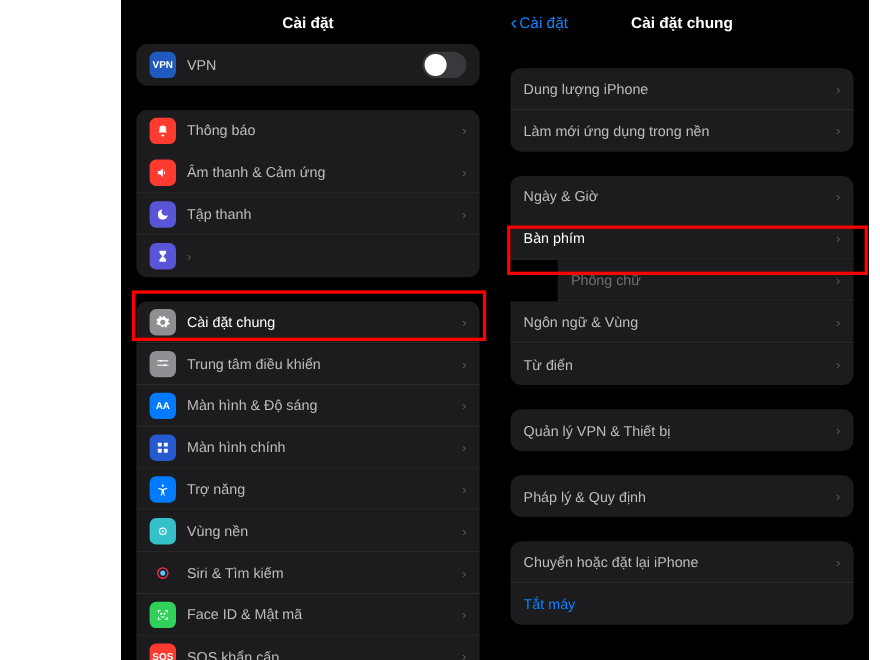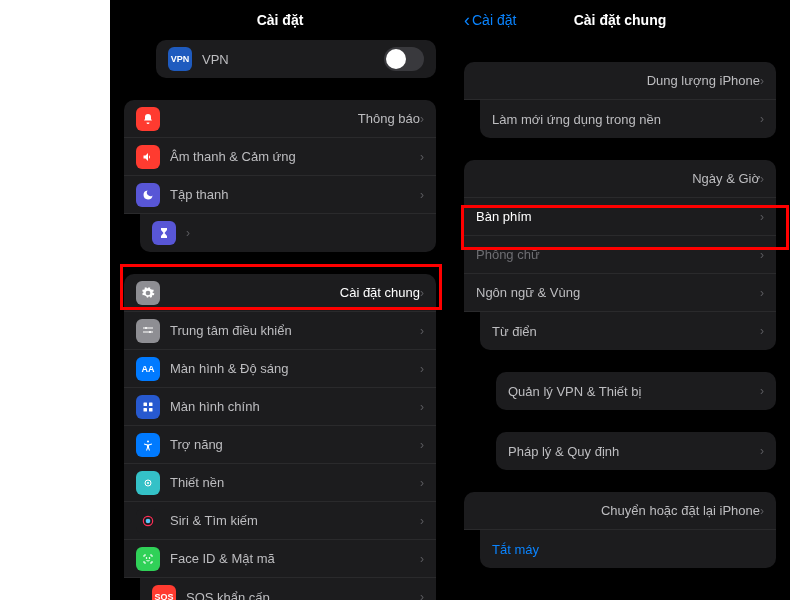--- a/index.html
+++ b/index.html
@@ -11,25 +11,25 @@
     .phone.right { width: 340px; }
     .nav { height: 40px; display: flex; align-items: center; justify-content: center; position: relative; font-size: 14px; color: #fff; font-weight: 600; }
     .nav .back { position: absolute; left: 14px; display: flex; align-items: center; color: #0a84ff; font-weight: 400; font-size: 14px; }
     .back-chev { font-size: 18px; margin-right: 2px; }
     .content { padding: 0 14px; }
     .row {
       display: flex; align-items: center; height: 38px; padding: 0 12px;
       background: #1c1c1e; border-bottom: 1px solid #2a2a2c;
       color: #bdbdc0; font-size: 13px;
     }
-    .row.first { border-top-left-radius: 10px; border-top-right-radius: 10px; text-align: right; }
-    .row.last { border-bottom-left-radius: 10px; border-bottom-right-radius: 10px; border-bottom: none; margin-left: 16px; }
-    .row.single { border-radius: 10px; border-bottom: none; margin-left: 32px; }
+    .row.first { border-top-left-radius: 10px; border-top-right-radius: 10px; }
+    .row.last { border-bottom-left-radius: 10px; border-bottom-right-radius: 10px; border-bottom: none; }
+    .row.single { border-radius: 10px; border-bottom: none; }
     .row.sel { color: #fff; }
-    .row.dim { color: #6e6e72; }
+    .row.dim { color: #6e6e72; margin-left: 43px; }
     .row .label { flex: 1; }
     .row .chev { color: #5a5a5e; font-size: 12px; }
     .icon {
       width: 24px; height: 24px; border-radius: 6px; display: flex;
       align-items: center; justify-content: center; margin-right: 10px;
       font-size: 12px; color: #fff; flex-shrink: 0;
     }
     .gap { height: 22px; }
     .toggle {
       width: 40px; height: 24px; background: #39393d; border-radius: 12px;
@@ -169,21 +169,21 @@
         <span class="label">Trợ năng</span>
         <span class="chev">›</span>
       </div>
       <div class="row">
         <div class="icon ic-wall">
           <svg width="12" height="12" viewBox="0 0 24 24" fill="#fff">
               <circle cx="12" cy="12" r="6" fill="none" stroke="#fff" stroke-width="2"></circle>
               <circle cx="12" cy="12" r="2"></circle>
             </svg>
         </div>
-        <span class="label">Thiết nền</span>
+        <span class="label">Vùng nền</span>
         <span class="chev">›</span>
       </div>
       <div class="row">
         <div class="icon ic-siri">
           <svg width="14" height="14" viewBox="0 0 24 24">
               <circle cx="12" cy="12" r="8" fill="none" stroke="#ff2d55" stroke-width="2"></circle>
               <circle cx="12" cy="12" r="4" fill="#5ac8fa"></circle>
             </svg>
         </div>
         <span class="label">Siri &amp; Tìm kiếm</span>

